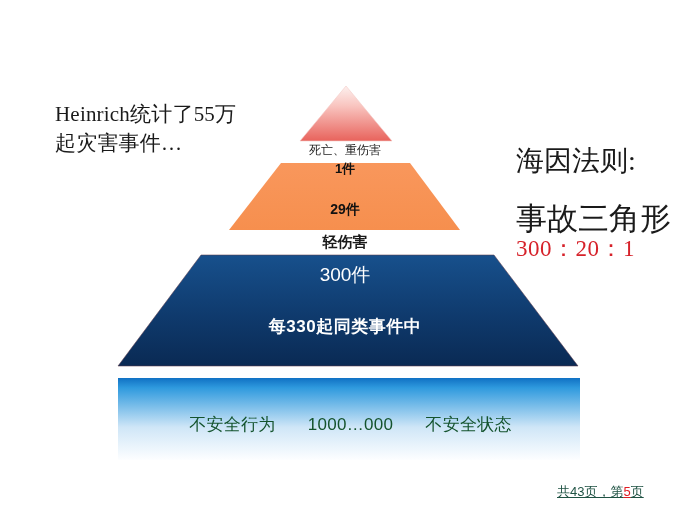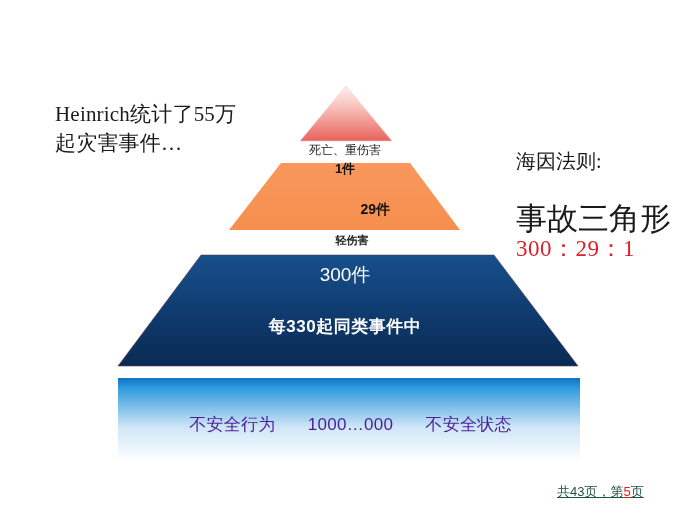--- a/index.html
+++ b/index.html
@@ -38,21 +38,21 @@
 
   
   .right-caption {
     position: absolute;
     left: 516px;
     top: 146px;
     width: 175px;
   }
   .right-line-1 {
     font-family: "Liberation Serif", "DejaVu Serif", serif;
-    font-size: 20px;
+    font-size: 28px;
     line-height: 30px;
     color: #1a1a1a;
   }
   .right-line-2 {
     margin-top: 28px;
     font-family: "Liberation Serif", "DejaVu Serif", serif;
     font-size: 31px;
     line-height: 30px;
     color: #1a1a1a;
   }
@@ -100,27 +100,26 @@
     color: #1a1a1a;
   }
 
   .tier2-value {
     left: 300px;
     top: 201px;
     width: 90px;
     font-size: 14px;
     font-weight: bold;
     color: #111111;
-    text-align: right;
   }
   .tier2-label {
-    left: 307px;
+    left: 300px;
     top: 233px;
     width: 90px;
-    font-size: 11px;
+    font-size: 15px;
     font-weight: bold;
     color: #1a1a1a;
   }
 
   .tier3-value {
     left: 285px;
     top: 265px;
     width: 120px;
     font-size: 19px;
     font-weight: normal;
@@ -138,21 +137,21 @@
   }
 
   .base-text {
     position: absolute;
     left: 128px;
     top: 413px;
     width: 445px;
     text-align: center;
     font-family: "Liberation Sans", "DejaVu Sans", sans-serif;
     font-size: 17px;
-    color: #4c1d95;
+    color: #14532d;
     letter-spacing: 0.3px;
   }
   .base-text .gap { display: inline-block; width: 22px; }
 
   
   .footer {
     position: absolute;
     left: 557px;
     top: 483px;
     font-family: "Liberation Sans", "DejaVu Sans", sans-serif;
@@ -233,20 +232,20 @@
     <span>不安全行为</span>
     <span class="gap"></span>
     <span>1000…000</span>
     <span class="gap"></span>
     <span>不安全状态</span>
   </div>
 
   <div class="right-caption">
     <div class="right-line-1">海因法则:</div>
     <div class="right-line-2">事故三角形</div>
-    <div class="right-line-3">300：29：1</div>
+    <div class="right-line-3">300：20：1</div>
   </div>
 
   <div class="footer">
     <span>共43页，第</span><span class="page-num">5</span><span>页</span>
   </div>
 
 </div>
 
 </body></html>

